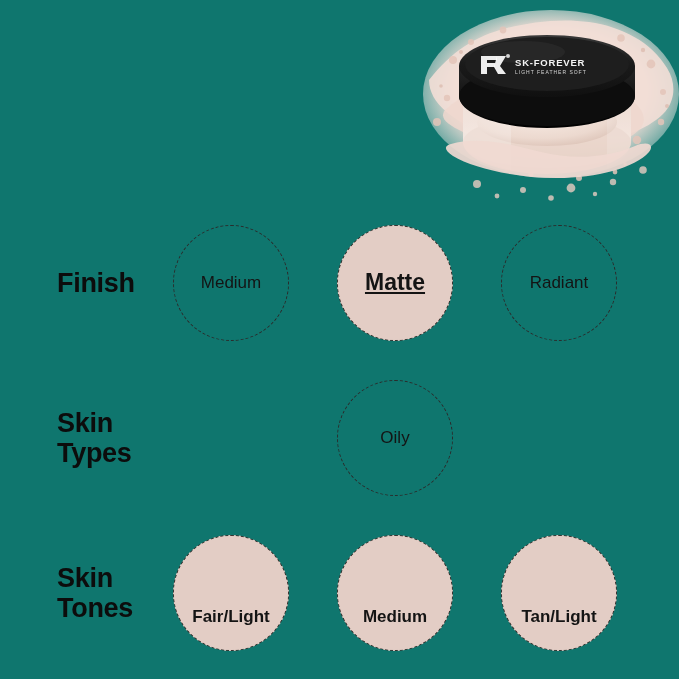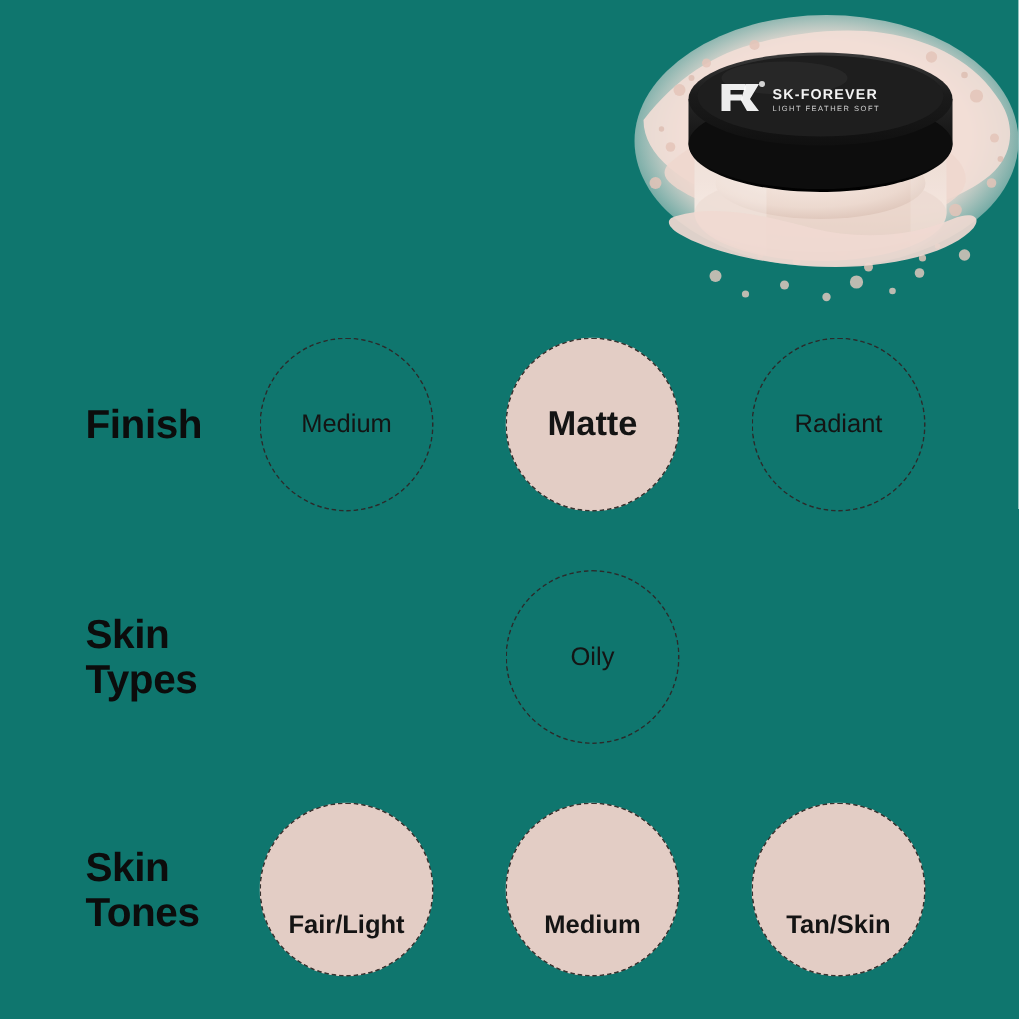--- a/index.html
+++ b/index.html
@@ -96,21 +96,21 @@
     padding: 0 4px;
     white-space: pre-line;
   }
   .circle.filled .c-text {
     font-weight: bold;
   }
   .circle.filled.plain .c-text {
     font-weight: bold;
     margin-top: 48px;
   }
-  .circle.big .c-text { font-size: 23px; }
+  .circle.big .c-text { font-size: 23px; text-decoration: underline; }
 
   .col-1 { left: 173px; }
   .col-2 { left: 337px; }
   .col-3 { left: 501px; }
 </style>
 </head>
 <body>
 
 <div id="stage">
 
@@ -245,18 +245,18 @@
     <div class="row tones">
       <div class="row-label">Skin
 Tones</div>
       <div class="circle col-1 filled plain">
         <span class="c-text">Fair/Light</span>
       </div>
       <div class="circle col-2 filled plain">
         <span class="c-text">Medium</span>
       </div>
       <div class="circle col-3 filled plain">
-        <span class="c-text">Tan/Skin</span>
+        <span class="c-text">Tan/Light</span>
       </div>
     </div>
 
   </div>
 </div>
 
 </body></html>

